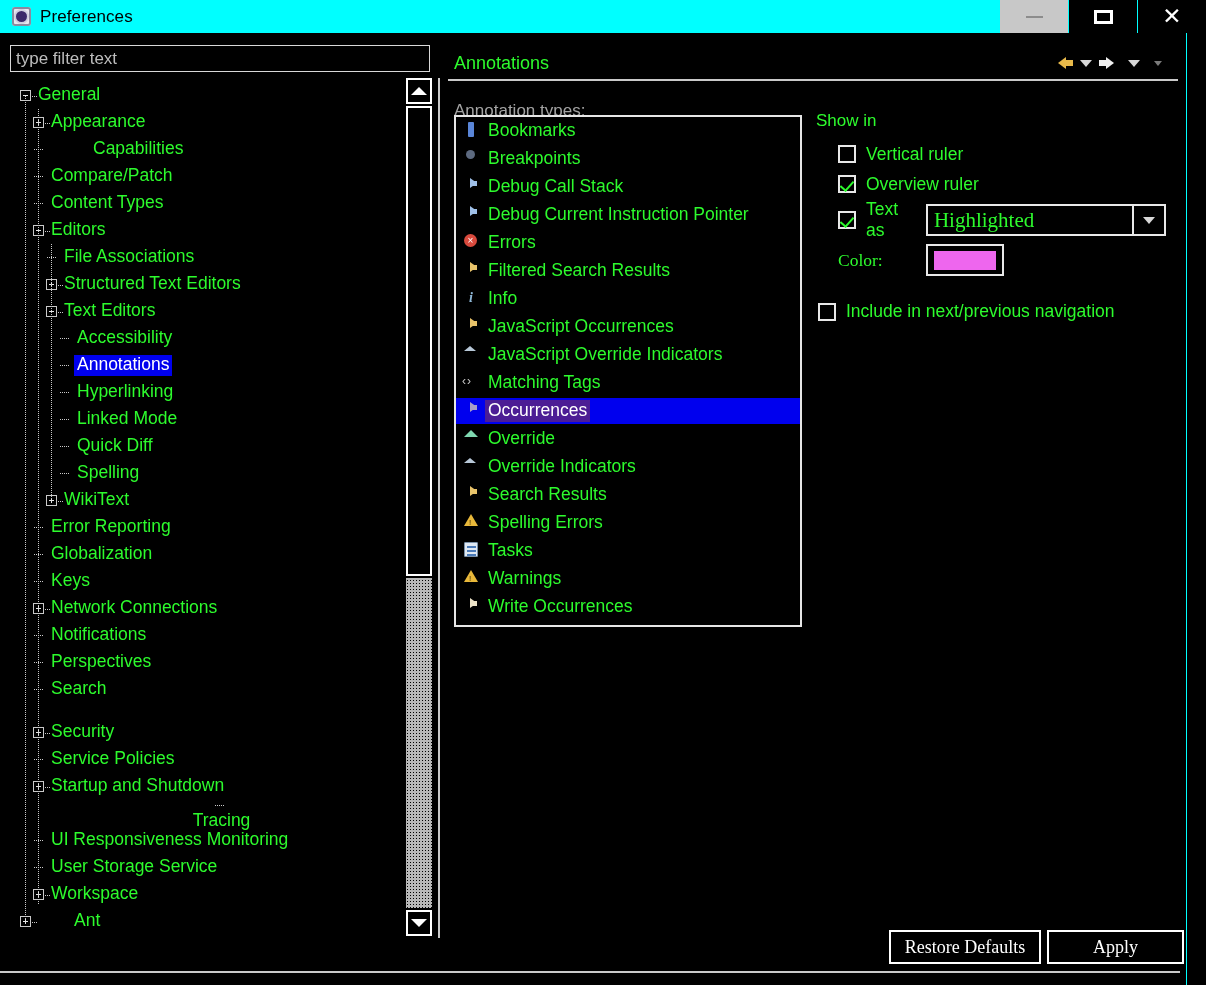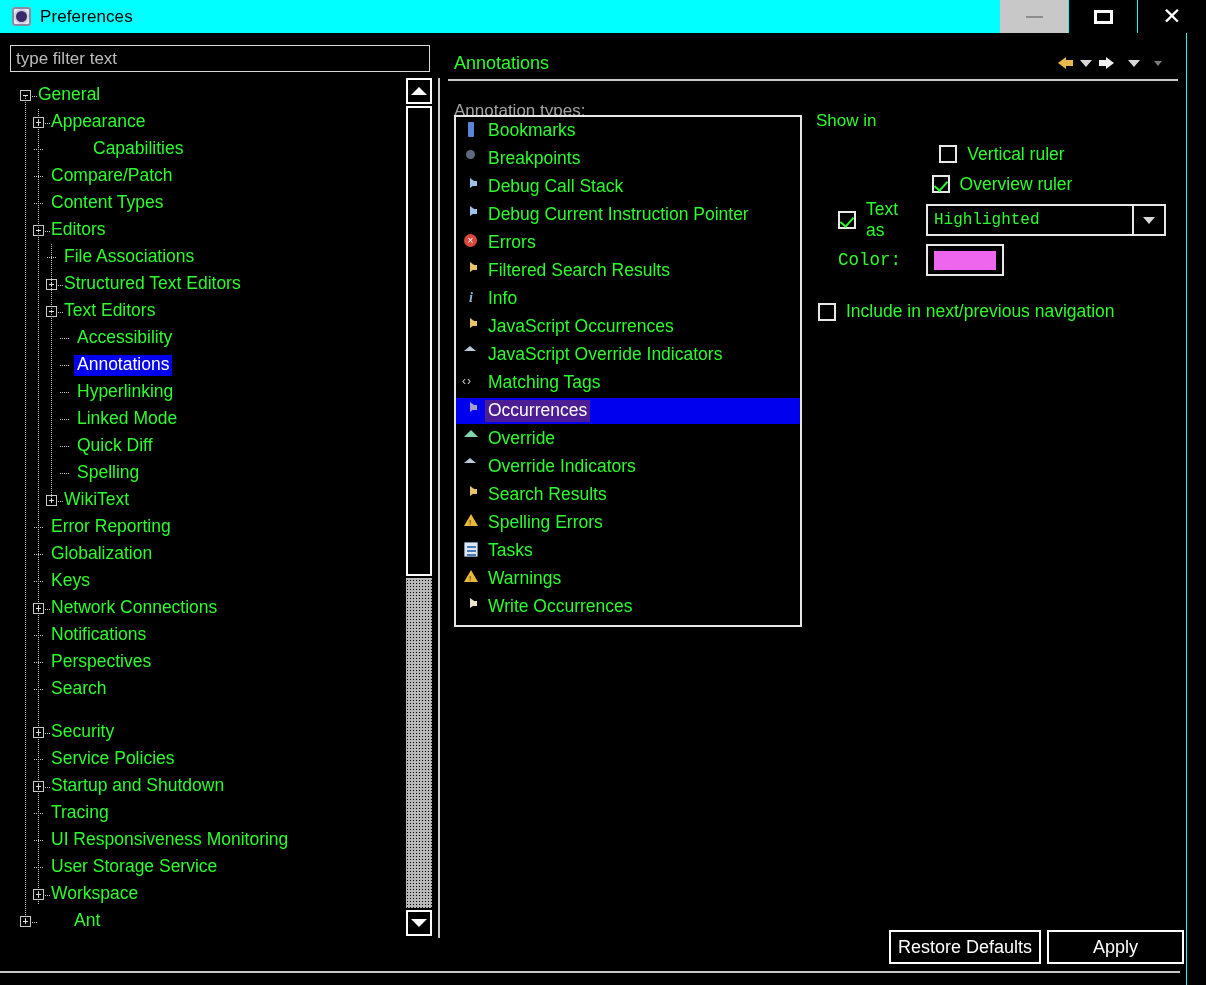--- a/index.html
+++ b/index.html
@@ -192,55 +192,55 @@
   .ic-tags { color: #c8c8c8; font-size: 12px; font-family: "Liberation Sans", sans-serif; letter-spacing: 1px; }
   .ic-warn { width: 0; height: 0; border-left: 7px solid transparent; border-right: 7px solid transparent; border-bottom: 12px solid #e8b83a; margin-left: 2px; position: relative; }
   .ic-warn::after { content:"!"; position:absolute; left:-2px; top:4px; font-size:8px; color:#3a2a00; font-family:"Liberation Sans",sans-serif; }
   .ic-task { width: 14px; height: 15px; background: #dfe8f2; border: 1px solid #7a90a8; margin-left: 2px; position: relative; border-radius: 1px; }
   .ic-task::after { content:""; position:absolute; left:2px; top:3px; width:9px; height:2px; background:#4a7ab8; box-shadow: 0 4px 0 #4a7ab8, 0 8px 0 #4a7ab8; }
 
   
   .showin { position: absolute; left: 368px; top: 66px; width: 350px; }
   .showin-title { font-size: 17px; color: #2dfb2d; font-family: "Liberation Sans", sans-serif; margin-bottom: 8px; }
 
-  .chkrow { display: flex; align-items: center; height: 30px; margin-left: 22px; justify-content: center; }
+  .chkrow { display: flex; align-items: center; height: 30px; margin-left: 22px; }
   .chk {
     width: 18px; height: 18px; border: 2px solid #e8e8e8; background: #000;
     flex: none; margin-right: 10px; position: relative;
   }
   .chk.on::after {
     content: ""; position: absolute; left: 3px; top: 1px;
     width: 6px; height: 11px; border: solid #2dfb2d;
     border-width: 0 2.5px 2.5px 0; transform: rotate(42deg);
   }
   .chklabel { font-size: 17.5px; color: #2dfb2d; font-family: "Liberation Sans", sans-serif; }
 
   .combo {
     position: relative; margin-left: 10px; width: 266px; height: 32px;
     border: 2px solid #e8e8e8; background: #000; display: flex; align-items: center;
   }
-  .combo-val { font-size: 16px; color: #2dfb2d; padding-left: 6px; font-family: Liberation Mono, monospace; }
+  .combo-val { font-size: 21px; color: #2dfb2d; padding-left: 6px; font-family: Liberation Serif, serif; }
   .combo-arrow {
     position: absolute; right: -2px; top: -2px; width: 34px; height: 32px;
     border: 2px solid #e8e8e8; background: #000;
     display: flex; align-items: center; justify-content: center;
   }
 
   .colorrow { display: flex; align-items: center; height: 38px; margin-left: 22px; }
-  .colorlabel { font-size: 17.5px; color: #2dfb2d; font-family: Liberation Mono, monospace; width: 88px; }
+  .colorlabel { font-size: 17.5px; color: #2dfb2d; font-family: Liberation Serif, serif; width: 88px; }
   .swatch-outer { width: 78px; height: 32px; border: 2px solid #e8e8e8; background: #000; display: flex; align-items: center; justify-content: center; }
   .swatch { width: 62px; height: 19px; background: #ee66ee; }
 
   .navchk { display: flex; align-items: center; margin-top: 22px; margin-left: 2px; }
 
   
   .btnrow { position: absolute; left: 440px; top: 895px; width: 746px; height: 40px; }
   .btn {
     position: absolute; height: 34px; background: #000; border: 2px solid #ffffff;
-    color: #ffffff; font-size: 18px; font-family: Liberation Sans, sans-serif;
+    color: #ffffff; font-size: 18px; font-family: Liberation Serif, serif;
     display: flex; align-items: center; justify-content: center;
   }
   .btn-restore { left: 449px; top: 2px; width: 152px; }
   .btn-apply { left: 607px; top: 2px; width: 137px; }
 
   .hrule2 { position: absolute; left: 0px; top: 938px; width: 1180px; height: 2px; background: #c9c9c9; }
 
   .footer { position: absolute; left: 0; top: 940px; width: 1186px; height: 45px; background: #000; }
 </style>
 </head>
@@ -393,21 +393,21 @@
             <div class="trow" style="padding-left: 23px;">
               <div class="tnoexp"></div>
               <div class="tlabel">Service Policies</div>
             </div>
             <div class="trow" style="padding-left: 23px;">
               <div class="texp plus">
                 <div class="tdash-after"></div>
               </div>
               <div class="tlabel">Startup and Shutdown</div>
             </div>
-            <div class="trow" style="padding-left: 23px;">
+            <div class="trow" style="padding-left: 23px; flex-direction: column;">
               <div class="tnoexp"></div>
               <div class="tlabel">Tracing</div>
             </div>
             <div class="trow" style="padding-left: 23px;">
               <div class="tnoexp"></div>
               <div class="tlabel">UI Responsiveness Monitoring</div>
             </div>
             <div class="trow" style="padding-left: 23px;">
               <div class="tnoexp"></div>
               <div class="tlabel">User Storage Service</div>

